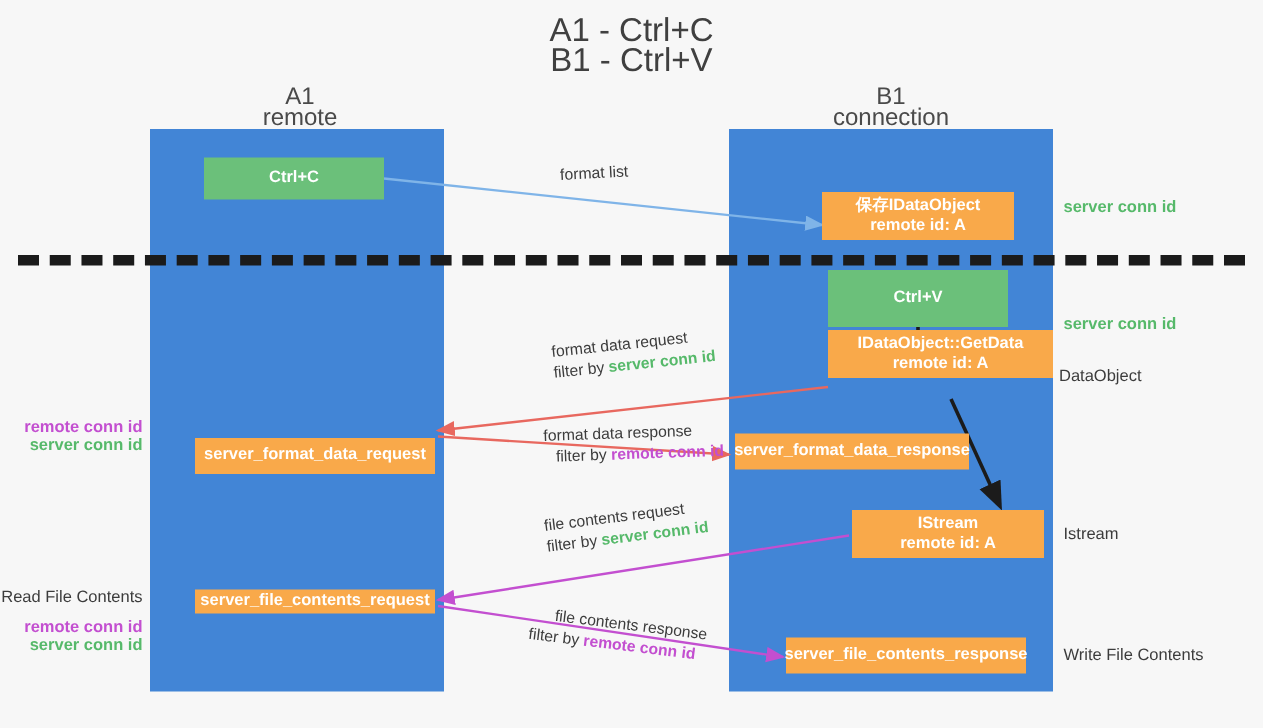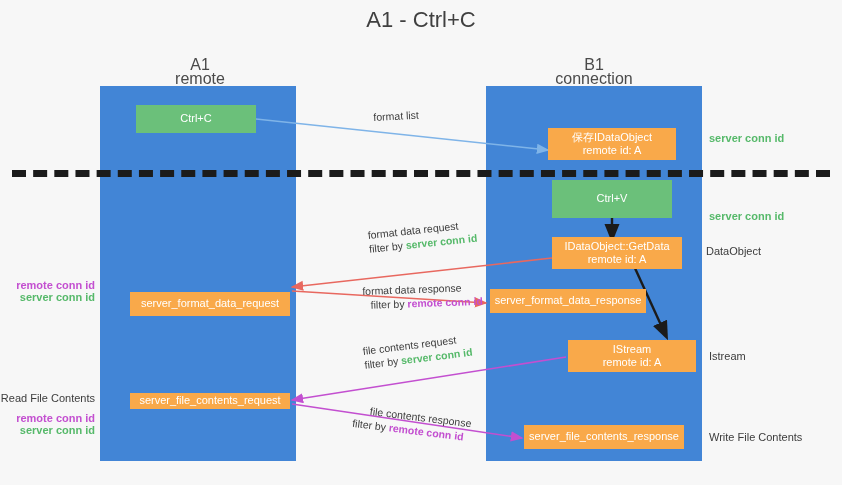--- a/index.html
+++ b/index.html
@@ -38,20 +38,21 @@
   
   .node{
     position:absolute;
     box-sizing:border-box;
     display:flex;flex-direction:column;
     align-items:center;justify-content:center;
     color:#ffffff;
     font-size:11px;line-height:13.5px;
     text-align:center;
     padding:2px 4px;
+    font-weight:bold;
   }
   .node.green{background:#6bc07a;}
   .node.orange{background:#f9a94a;}
   .node .l2{display:block;}
 
   
   .divider{
     left:12px;top:170px;width:818px;height:0;
     border-top:7px dashed #1b1b1b;
   }
@@ -79,20 +80,21 @@
 
   svg.links{position:absolute;left:0;top:0;width:842px;height:485px;overflow:visible;}
 </style>
 </head>
 <body>
 
 <div class="stage">
 
   <div class="abs title">
     <div>A1 - Ctrl+C</div>
+    <div>B1 - Ctrl+V</div>
   </div>
 
   <div class="abs lane-head" style="left:140px;top:58px;width:120px;">
     <span>A1</span>
     <span class="sub">remote</span>
   </div>
   <div class="abs lane-head" style="left:534px;top:58px;width:120px;">
     <span>B1</span>
     <span class="sub">connection</span>
   </div>
@@ -139,21 +141,21 @@
 
   <div class="node orange" style="left:548px;top:128px;width:128px;height:32px;">
     <span>保存IDataObject</span>
     <span class="l2">remote id: A</span>
   </div>
 
   <div class="node green" style="left:552px;top:180px;width:120px;height:38px;">
     <span>Ctrl+V</span>
   </div>
 
-  <div class="node orange" style="left:552px;top:237px;width:130px;height:32px;text-align:right;">
+  <div class="node orange" style="left:552px;top:220px;width:150px;height:32px;text-align:right;">
     <span>IDataObject::GetData</span>
     <span class="l2">remote id: A</span>
   </div>
 
   <div class="node orange" style="left:130px;top:292px;width:160px;height:24px;">
     <span>server_format_data_request</span>
   </div>
 
   <div class="node orange" style="left:490px;top:289px;width:156px;height:24px;">
     <span>server_format_data_response</span>

